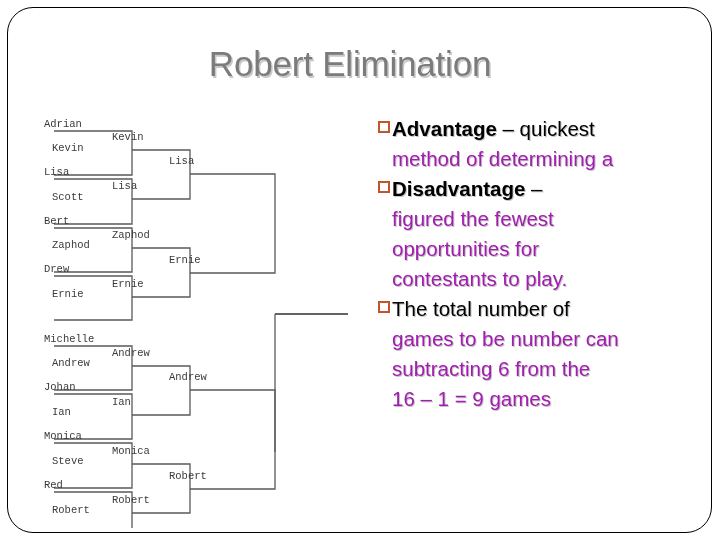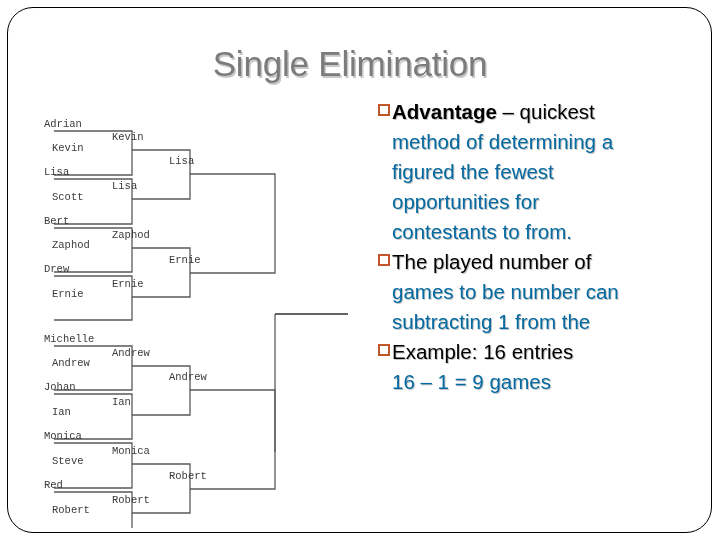--- a/index.html
+++ b/index.html
@@ -67,21 +67,21 @@
   .bk-line {
     stroke: #5a5a5a;
     stroke-width: 1.3px;
     fill: none;
   }
 
   
   #body-text {
     position: absolute;
     left: 378px;
-    top: 97px;
+    top: 114px;
     width: 318px;
   }
   .bullet-row {
     display: flex;
     align-items: flex-start;
     margin-bottom: 0px;
   }
   .bullet-mark {
     flex: 0 0 auto;
     width: 12px;
@@ -97,32 +97,32 @@
     line-height: 30px;
     color: #000000;
     text-shadow: 1px 1px 0 rgba(175,175,175,0.75);
   }
   .bullet-text b { font-weight: bold; }
 
   .sub-line {
     padding-left: 14px;
     font-size: 20.5px;
     line-height: 30px;
-    color: #0369a1;
+    color: #a21caf;
     text-shadow: 1px 1px 0 rgba(175,175,175,0.75);
   }
 </style>
 </head>
 <body>
 
 <div id="slide">
 
   <div id="slide-frame"></div>
 
-  <div id="title">Single Elimination</div>
+  <div id="title">Robert Elimination</div>
 
   <div id="bracket">
     <svg width="330" height="425" viewBox="0 0 330 425" xmlns="http://www.w3.org/2000/svg">
 
       <g>
         <path class="bk-line" d="M22 28 H100 V72 H22"></path>
       </g>
 
       <g>
         <path class="bk-line" d="M22 76 H100 V121 H22"></path>
@@ -215,32 +215,32 @@
   </div>
 
   <div id="body-text">
 
     <div class="bullet-row">
       <span class="bullet-mark"></span>
       <span class="bullet-text"><b>Advantage</b><span> – quickest</span></span>
     </div>
     <div class="sub-line">method of determining a</div>
 
+    <div class="bullet-row">
+      <span class="bullet-mark"></span>
+      <span class="bullet-text"><b>Disadvantage</b><span> –</span></span>
+    </div>
     <div class="sub-line">figured the fewest</div>
     <div class="sub-line">opportunities for</div>
-    <div class="sub-line">contestants to from.</div>
+    <div class="sub-line">contestants to play.</div>
 
     <div class="bullet-row">
       <span class="bullet-mark"></span>
-      <span class="bullet-text"><span>The played number of</span></span>
+      <span class="bullet-text"><span>The total number of</span></span>
     </div>
     <div class="sub-line">games to be number can</div>
-    <div class="sub-line">subtracting 1 from the</div>
-
-    <div class="bullet-row">
-      <span class="bullet-mark"></span>
-      <span class="bullet-text"><span>Example: 16 entries</span></span>
-    </div>
+    <div class="sub-line">subtracting 6 from the</div>
+
     <div class="sub-line">16 – 1 = 9 games</div>
 
   </div>
 
 </div>
 
 </body></html>

